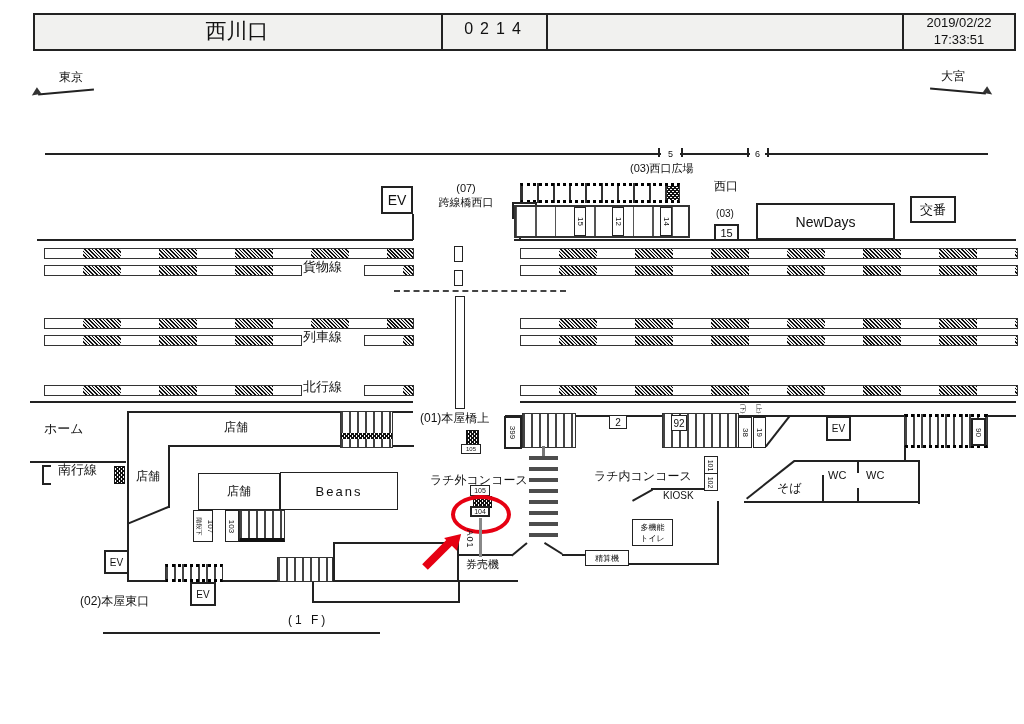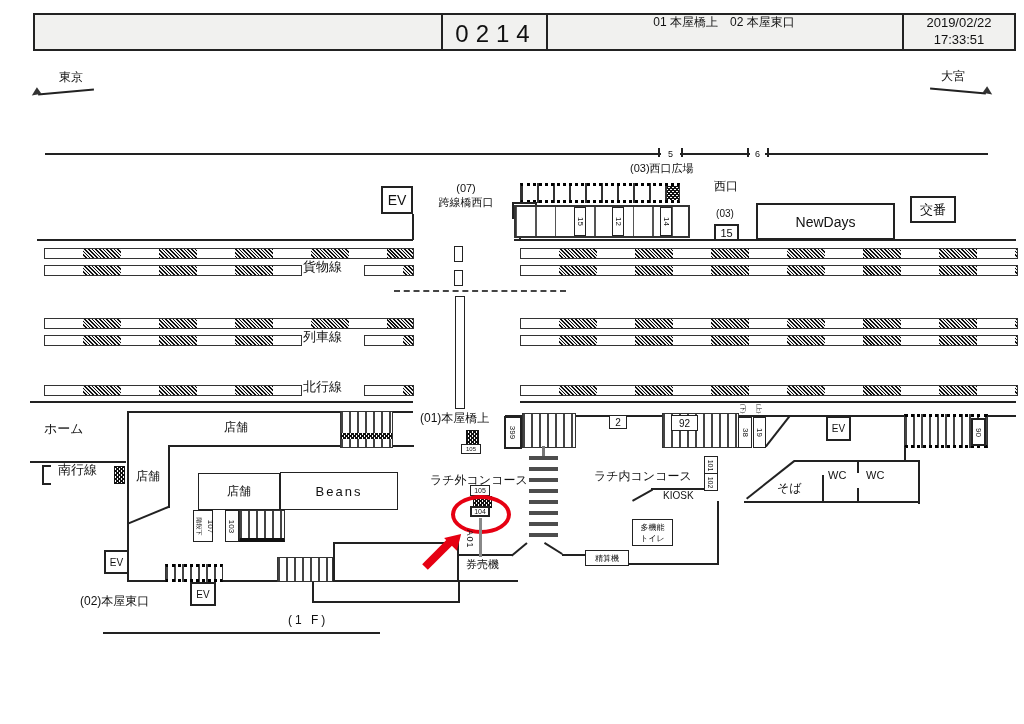--- a/index.html
+++ b/index.html
@@ -24,33 +24,33 @@
      background-image:
        repeating-linear-gradient(90deg,#fff 0 38px,transparent 38px 76px),
        repeating-linear-gradient(45deg,#111 0 1.2px,#efefef 1.2px 2.6px);}
   .stairs{position:absolute;border:1.5px solid #333;background-color:#fff;box-sizing:border-box;
      background-image:repeating-linear-gradient(90deg,#444 0 1.6px,transparent 1.6px 8px);}
   .dotband{border-top:3px dotted #000 !important;border-bottom:3px dotted #000 !important;}
   .esc{position:absolute;background-image:repeating-linear-gradient(180deg,#4d4d4d 0 4px,transparent 4px 11px);}
   .dash{position:absolute;border-top:2px dashed #444;}
   .f6{font-size:6px;} .f7{font-size:7px;} .f8{font-size:8px;} .f9{font-size:9px;}
   .f10{font-size:10px;} .f11{font-size:11px;} .f12{font-size:12px;} .f13{font-size:13px;}
-  .f14{font-size:14px;} .f20{font-size:24px;} .f21{font-size:21px;}
+  .f14{font-size:14px;} .f20{font-size:16px;} .f21{font-size:21px;}
 </style>
 </head>
 <body>
 
 <div id="stage">
 
   <div class="bx" style="left:33px;top:13px;width:983px;height:38px;background:#f1f1ef;"></div>
   <div class="ln" style="left:441px;top:13px;width:2px;height:38px;"></div>
   <div class="ln" style="left:546px;top:13px;width:2px;height:38px;"></div>
   <div class="ln" style="left:902px;top:13px;width:2px;height:38px;"></div>
+  <div class="t ctr f21" style="left:33px;top:19px;width:408px;">西川口</div>
   <div class="t ctr f20" style="left:441px;top:20px;width:105px;letter-spacing:7px;padding-left:5px;box-sizing:border-box;">0214</div>
-  <div class="t ctr f12" style="left:556px;top:16px;width:336px;">01 本屋橋上　02 本屋東口</div>
   <div class="t ctr f13" style="left:902px;top:16px;width:114px;">2019/02/22</div>
   <div class="t ctr f13" style="left:902px;top:33px;width:114px;">17:33:51</div>
 
   <div class="t ctr f12" style="left:48px;top:71px;width:46px;">東京</div>
   <div class="ln" style="left:38px;top:91px;width:56px;height:1.5px;transform:rotate(-5deg);"></div>
   <div style="position:absolute;left:31px;top:89px;width:0;height:0;border-top:4px solid transparent;border-bottom:4px solid transparent;border-right:9px solid #333;transform:rotate(-35deg);"></div>
   <div class="t ctr f12" style="left:930px;top:70px;width:46px;">大宮</div>
   <div class="ln" style="left:930px;top:90px;width:56px;height:1.5px;transform:rotate(5deg);"></div>
   <div style="position:absolute;left:984px;top:88px;width:0;height:0;border-top:4px solid transparent;border-bottom:4px solid transparent;border-left:9px solid #333;transform:rotate(35deg);"></div>
 
@@ -201,21 +201,21 @@
   <div class="vbx" style="left:460px;top:521px;width:18px;height:36px;border:none;background:transparent;">
       <span class="f9" style="letter-spacing:1px;">A01</span>
     </div>
   <div style="position:absolute;left:423px;top:527px;width:48px;height:46px;">
     <div style="position:absolute;left:2px;top:36px;width:38px;height:8px;background:#e60012;transform:rotate(-45deg);transform-origin:left center;"></div>
     <div style="position:absolute;left:24px;top:0;width:0;height:0;border:9px solid transparent;border-left:15px solid #e60012;transform:rotate(-45deg);"></div>
   </div>
 
   <div class="bx b15 f10" style="left:609px;top:415px;width:18px;height:14px;">2</div>
   <div class="stairs" style="left:662px;top:413px;width:77px;height:35px;"></div>
-  <div class="bx b15 f10" style="left:671px;top:415px;width:27px;height:16px;">92</div>
+  <div class="bx b15 f10" style="left:671px;top:415px;width:16px;height:16px;">92</div>
   <div class="vbx" style="left:735px;top:400px;width:14px;height:16px;border:none;background:transparent;">
       <span class="f6">(下)</span>
     </div>
   <div class="vbx" style="left:751px;top:400px;width:14px;height:16px;border:none;background:transparent;">
       <span class="f6">(上)</span>
     </div>
   <div class="vbx b25" style="left:738px;top:417px;width:14px;height:31px;">
       <span class="f8">38</span>
     </div>
   <div class="vbx" style="left:753px;top:417px;width:13px;height:31px;">

